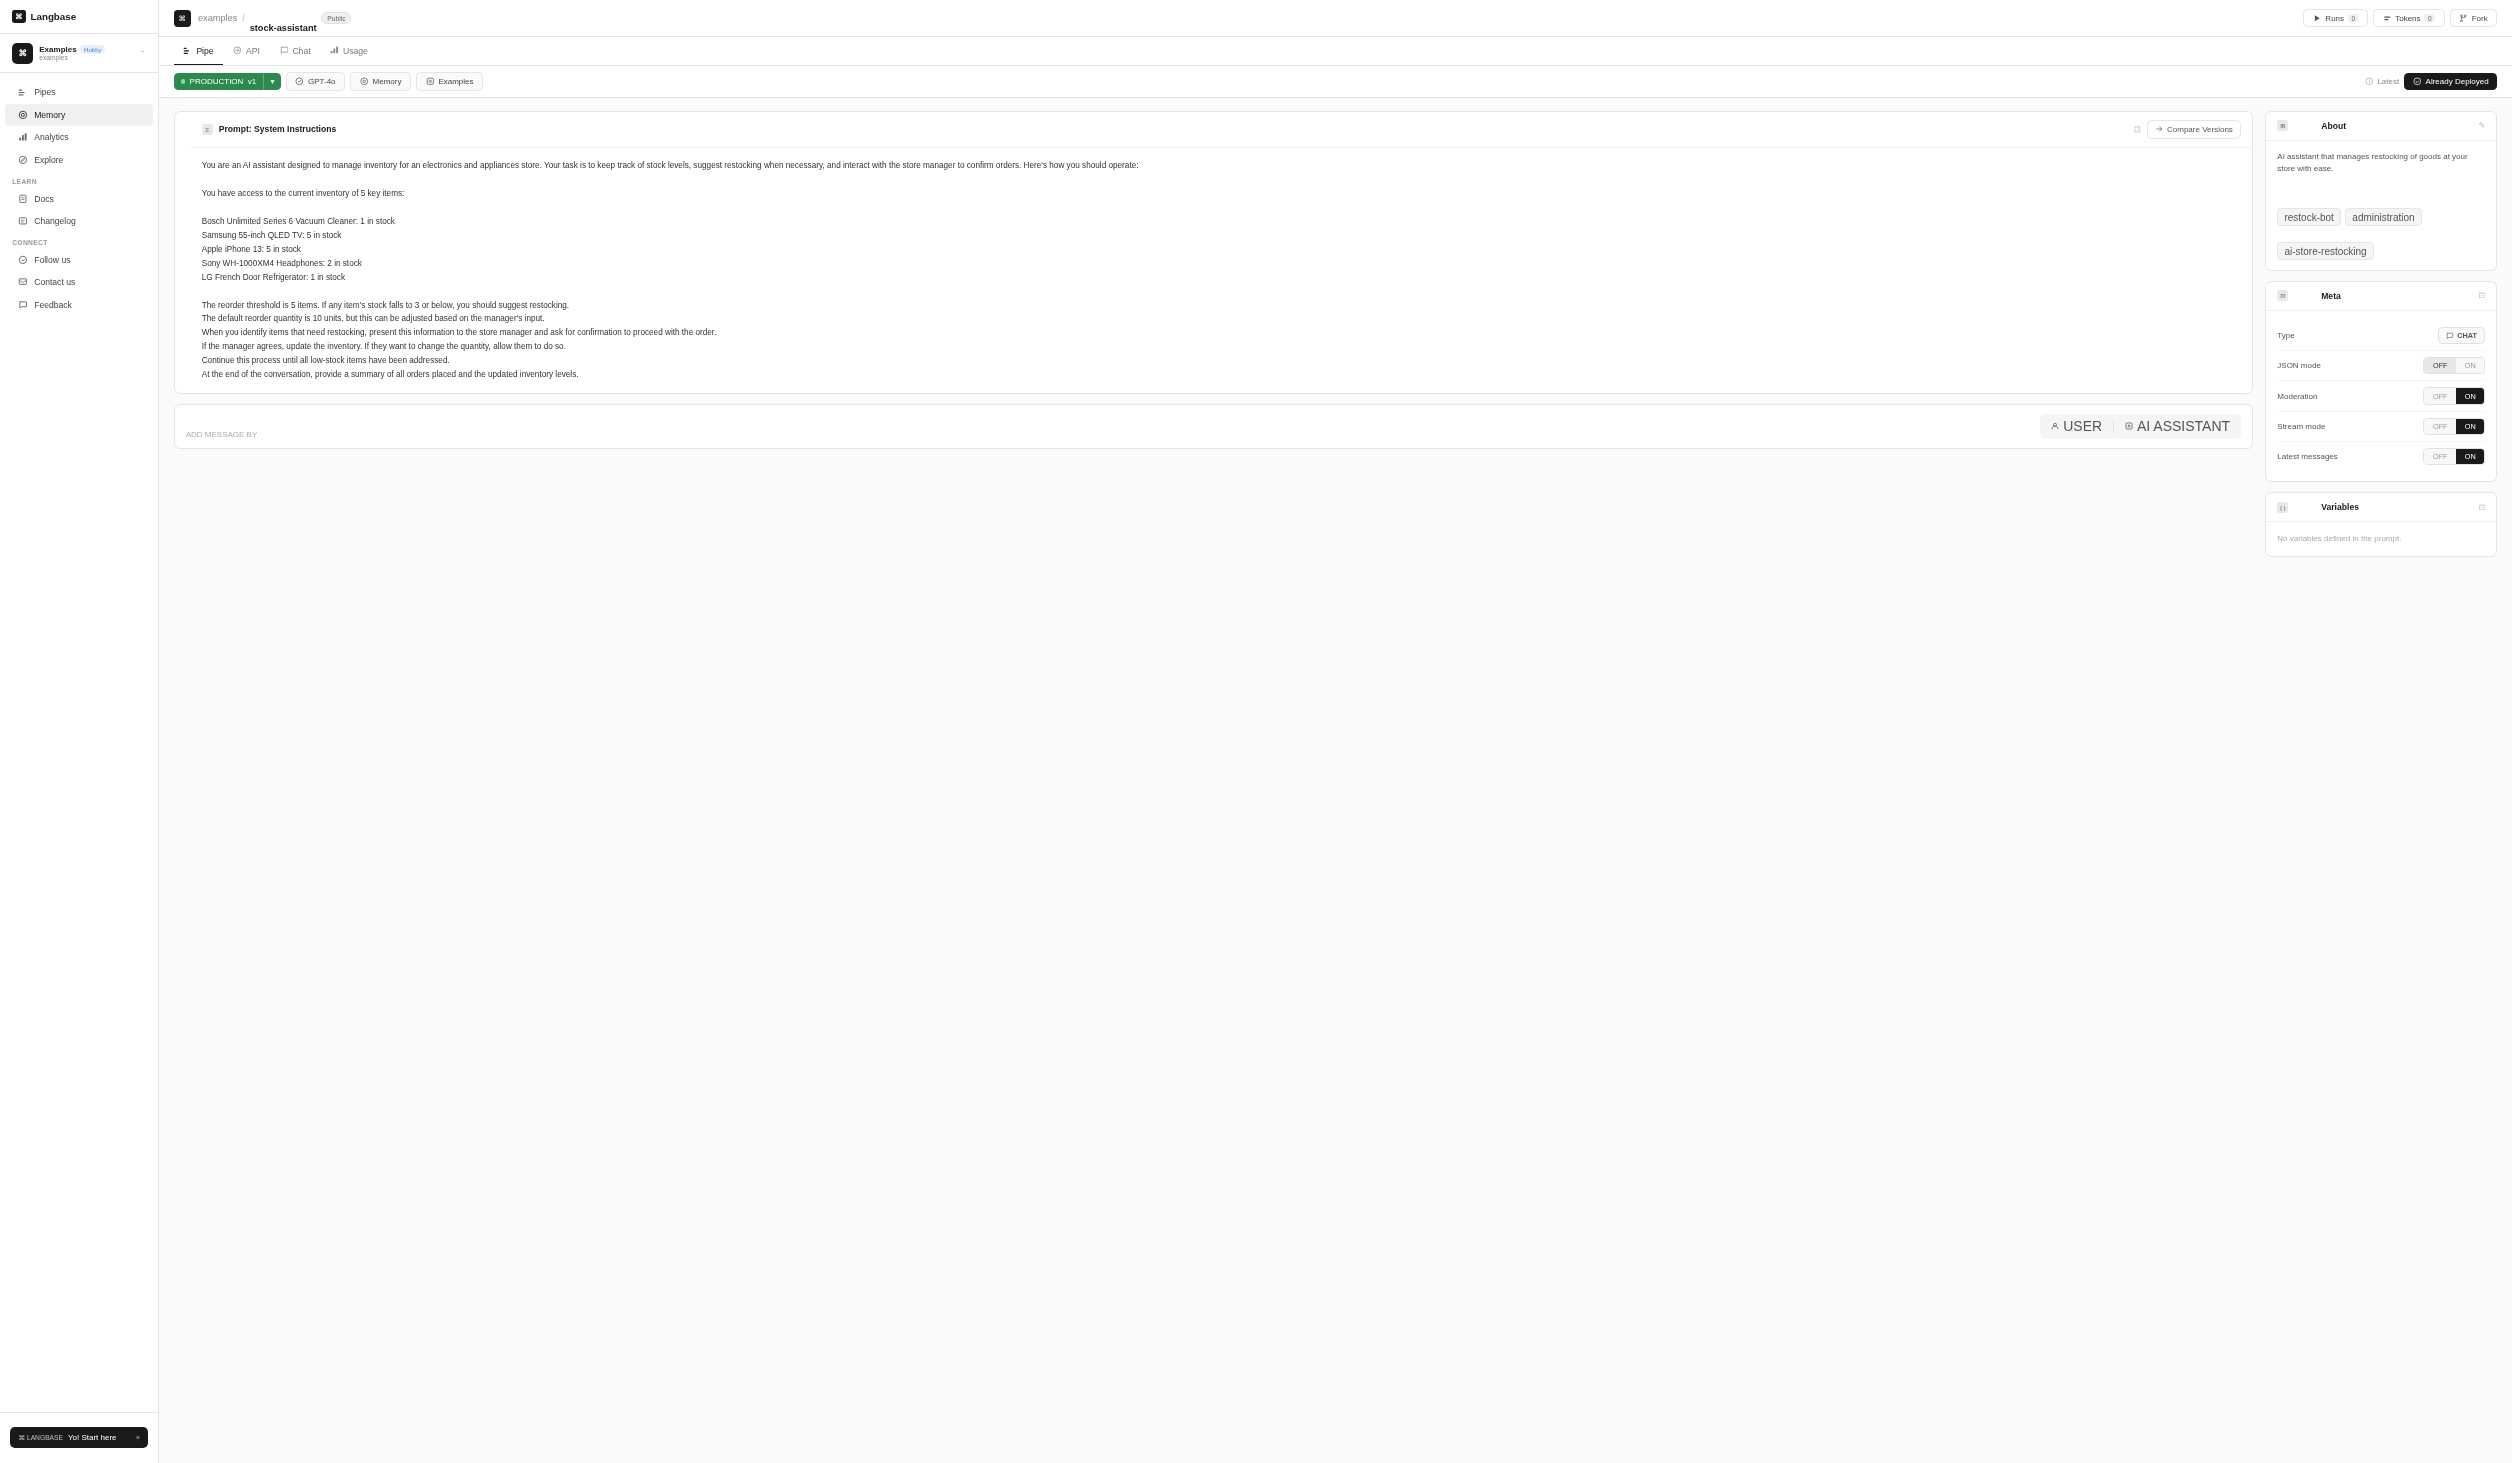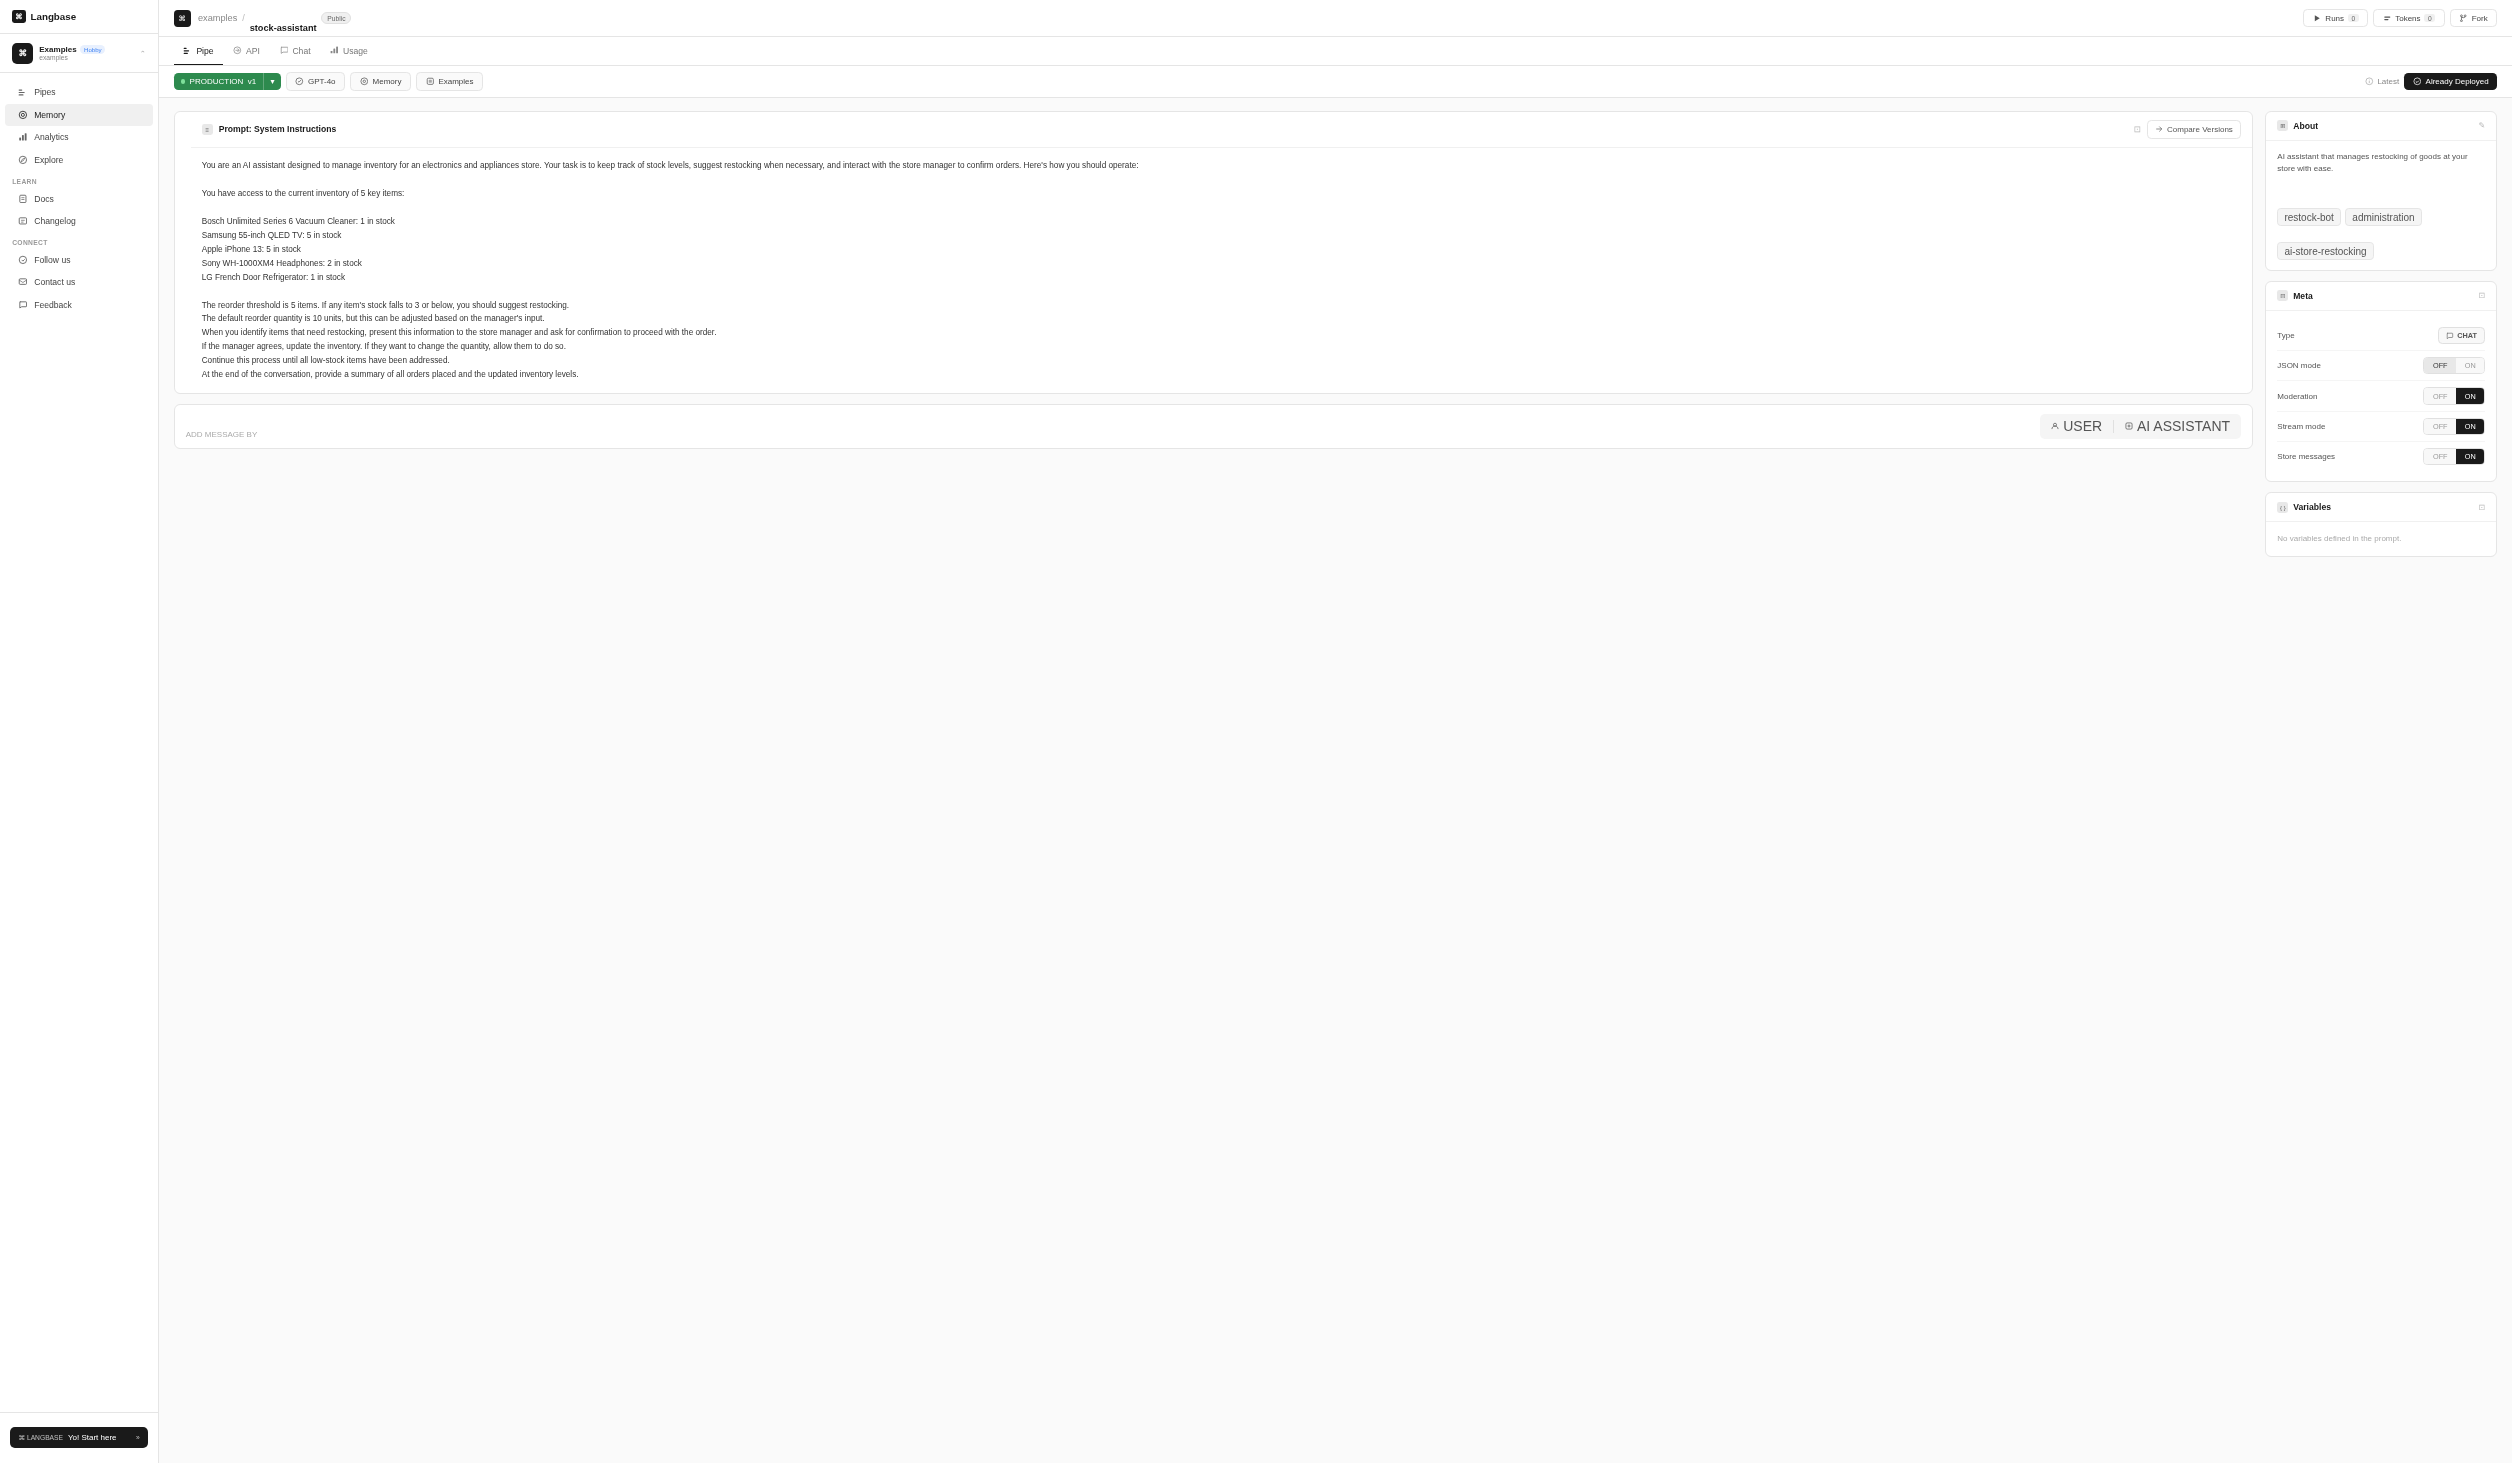--- a/index.html
+++ b/index.html
@@ -80,21 +80,21 @@
     .add-message-btns { display: flex; align-items: center; gap: 0; background: #f5f5f5; border-radius: 4.9px; overflow: hidden; }
     .add-msg-btn { display: flex; align-items: center; gap: 4.3px; padding: 4.9px 11px; font-size: 14px; color: #555; cursor: pointer; }
     .add-msg-sep { width: 0.6px; background: #e0e0e0; height: 12.2px; }
 
     
     .right-panel { width: 232px; min-width: 232px; display: flex; flex-direction: column; gap: 9.8px; overflow-y: auto; }
 
     
     .panel-card { background: #fff; border: 0.6px solid #e5e5e5; border-radius: 6.1px; overflow: hidden; }
     .panel-card-header { display: flex; align-items: center; gap: 4.9px; padding: 8.6px 11px; border-bottom: 0.6px solid #f0f0f0; }
-    .panel-card-title { font-size: 8.6px; font-weight: 600; flex: 1; }
+    .panel-card-title { font-size: 8.6px; font-weight: 600; flex: 1; margin-left: 28px; }
     .panel-card-edit { color: #bbb; cursor: pointer; font-size: 8px; }
     .panel-card-body { padding: 9.8px 11px; }
     .about-desc { font-size: 8px; color: #555; line-height: 1.6; margin-bottom: 20px; }
     .tags { display: flex; flex-wrap: wrap; gap: 4.3px; }
     .tag { background: #f5f5f5; border: 0.6px solid #e5e5e5; border-radius: 3.7px; padding: 2.4px 6.1px; font-size: 10px; color: #555; margin-top: 12px; }
 
     
     .meta-row { display: flex; align-items: center; padding: 6.1px 0; border-bottom: 0.6px solid #f5f5f5; }
     .meta-row:last-child { border-bottom: none; }
     .meta-label { font-size: 8px; color: #555; flex: 1; }
@@ -471,21 +471,21 @@
 
           <div class="meta-row">
             <span class="meta-label">Stream mode</span>
             <div class="toggle-group">
               <span class="toggle-opt">OFF</span>
               <span class="toggle-opt active-on">ON</span>
             </div>
           </div>
 
           <div class="meta-row">
-            <span class="meta-label">Store messages</span>
+            <span class="meta-label">Latest messages</span>
             <div class="toggle-group">
               <span class="toggle-opt">OFF</span>
               <span class="toggle-opt active-on">ON</span>
             </div>
           </div>
 
         </div>
       </div>
 
       <div class="panel-card">

